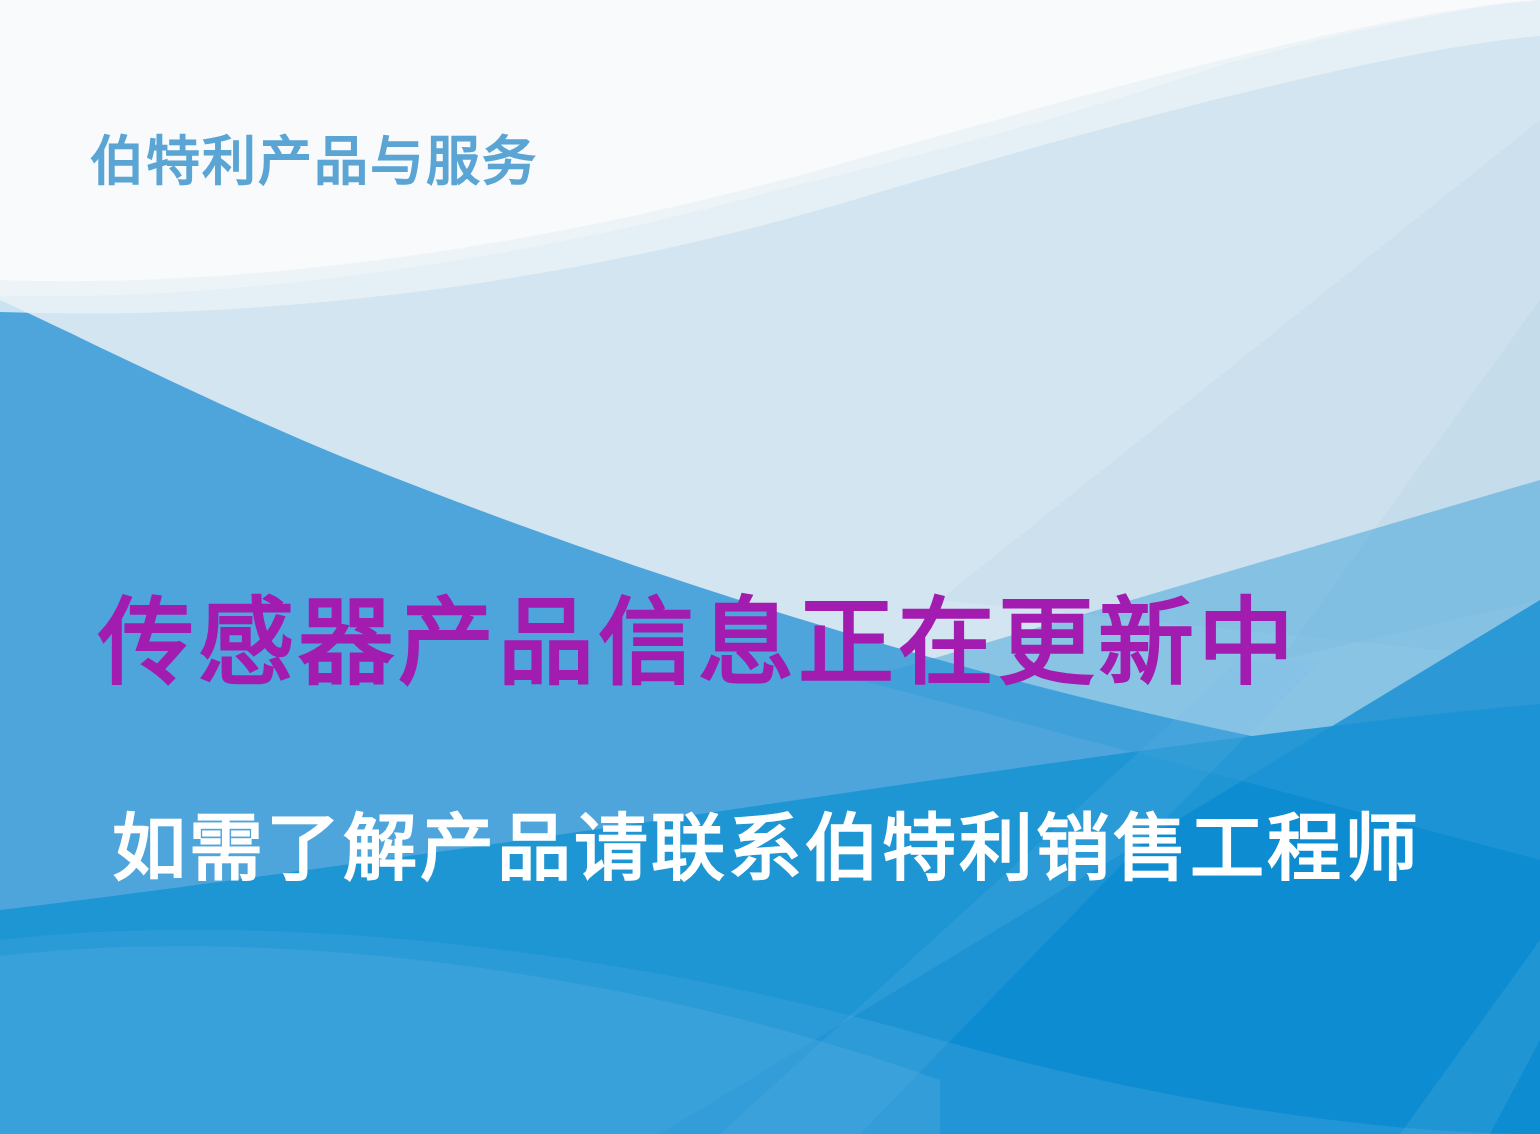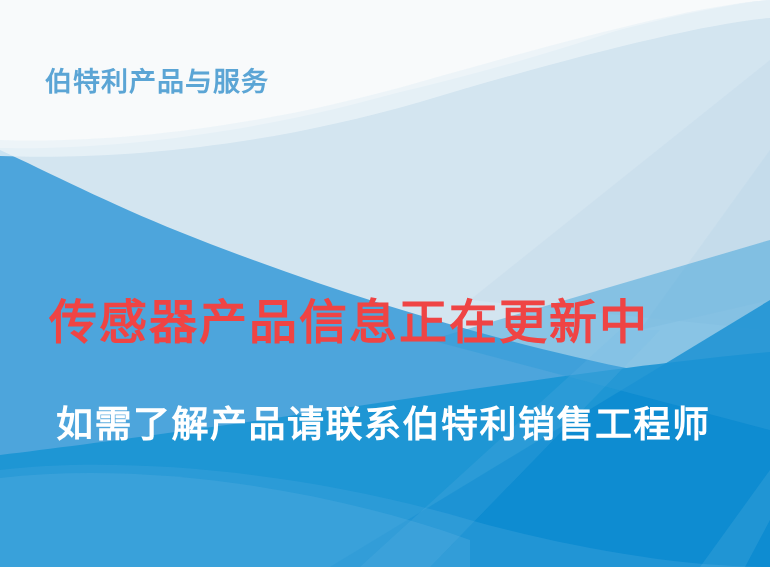--- a/index.html
+++ b/index.html
@@ -52,21 +52,21 @@
     margin-top: 20px;
   }
 
   .main-title {
     position: absolute;
     left: 49px;
     top: 296px;
     font-size: 48px;
     font-weight: 700;
     letter-spacing: 2px;
-    color: #ef4444;
+    color: #a21caf;
     line-height: 1.1;
     white-space: nowrap;
     pointer-events: auto;
   }
 
   .sub-title {
     position: absolute;
     left: 56px;
     top: 404px;
     font-size: 37px;

